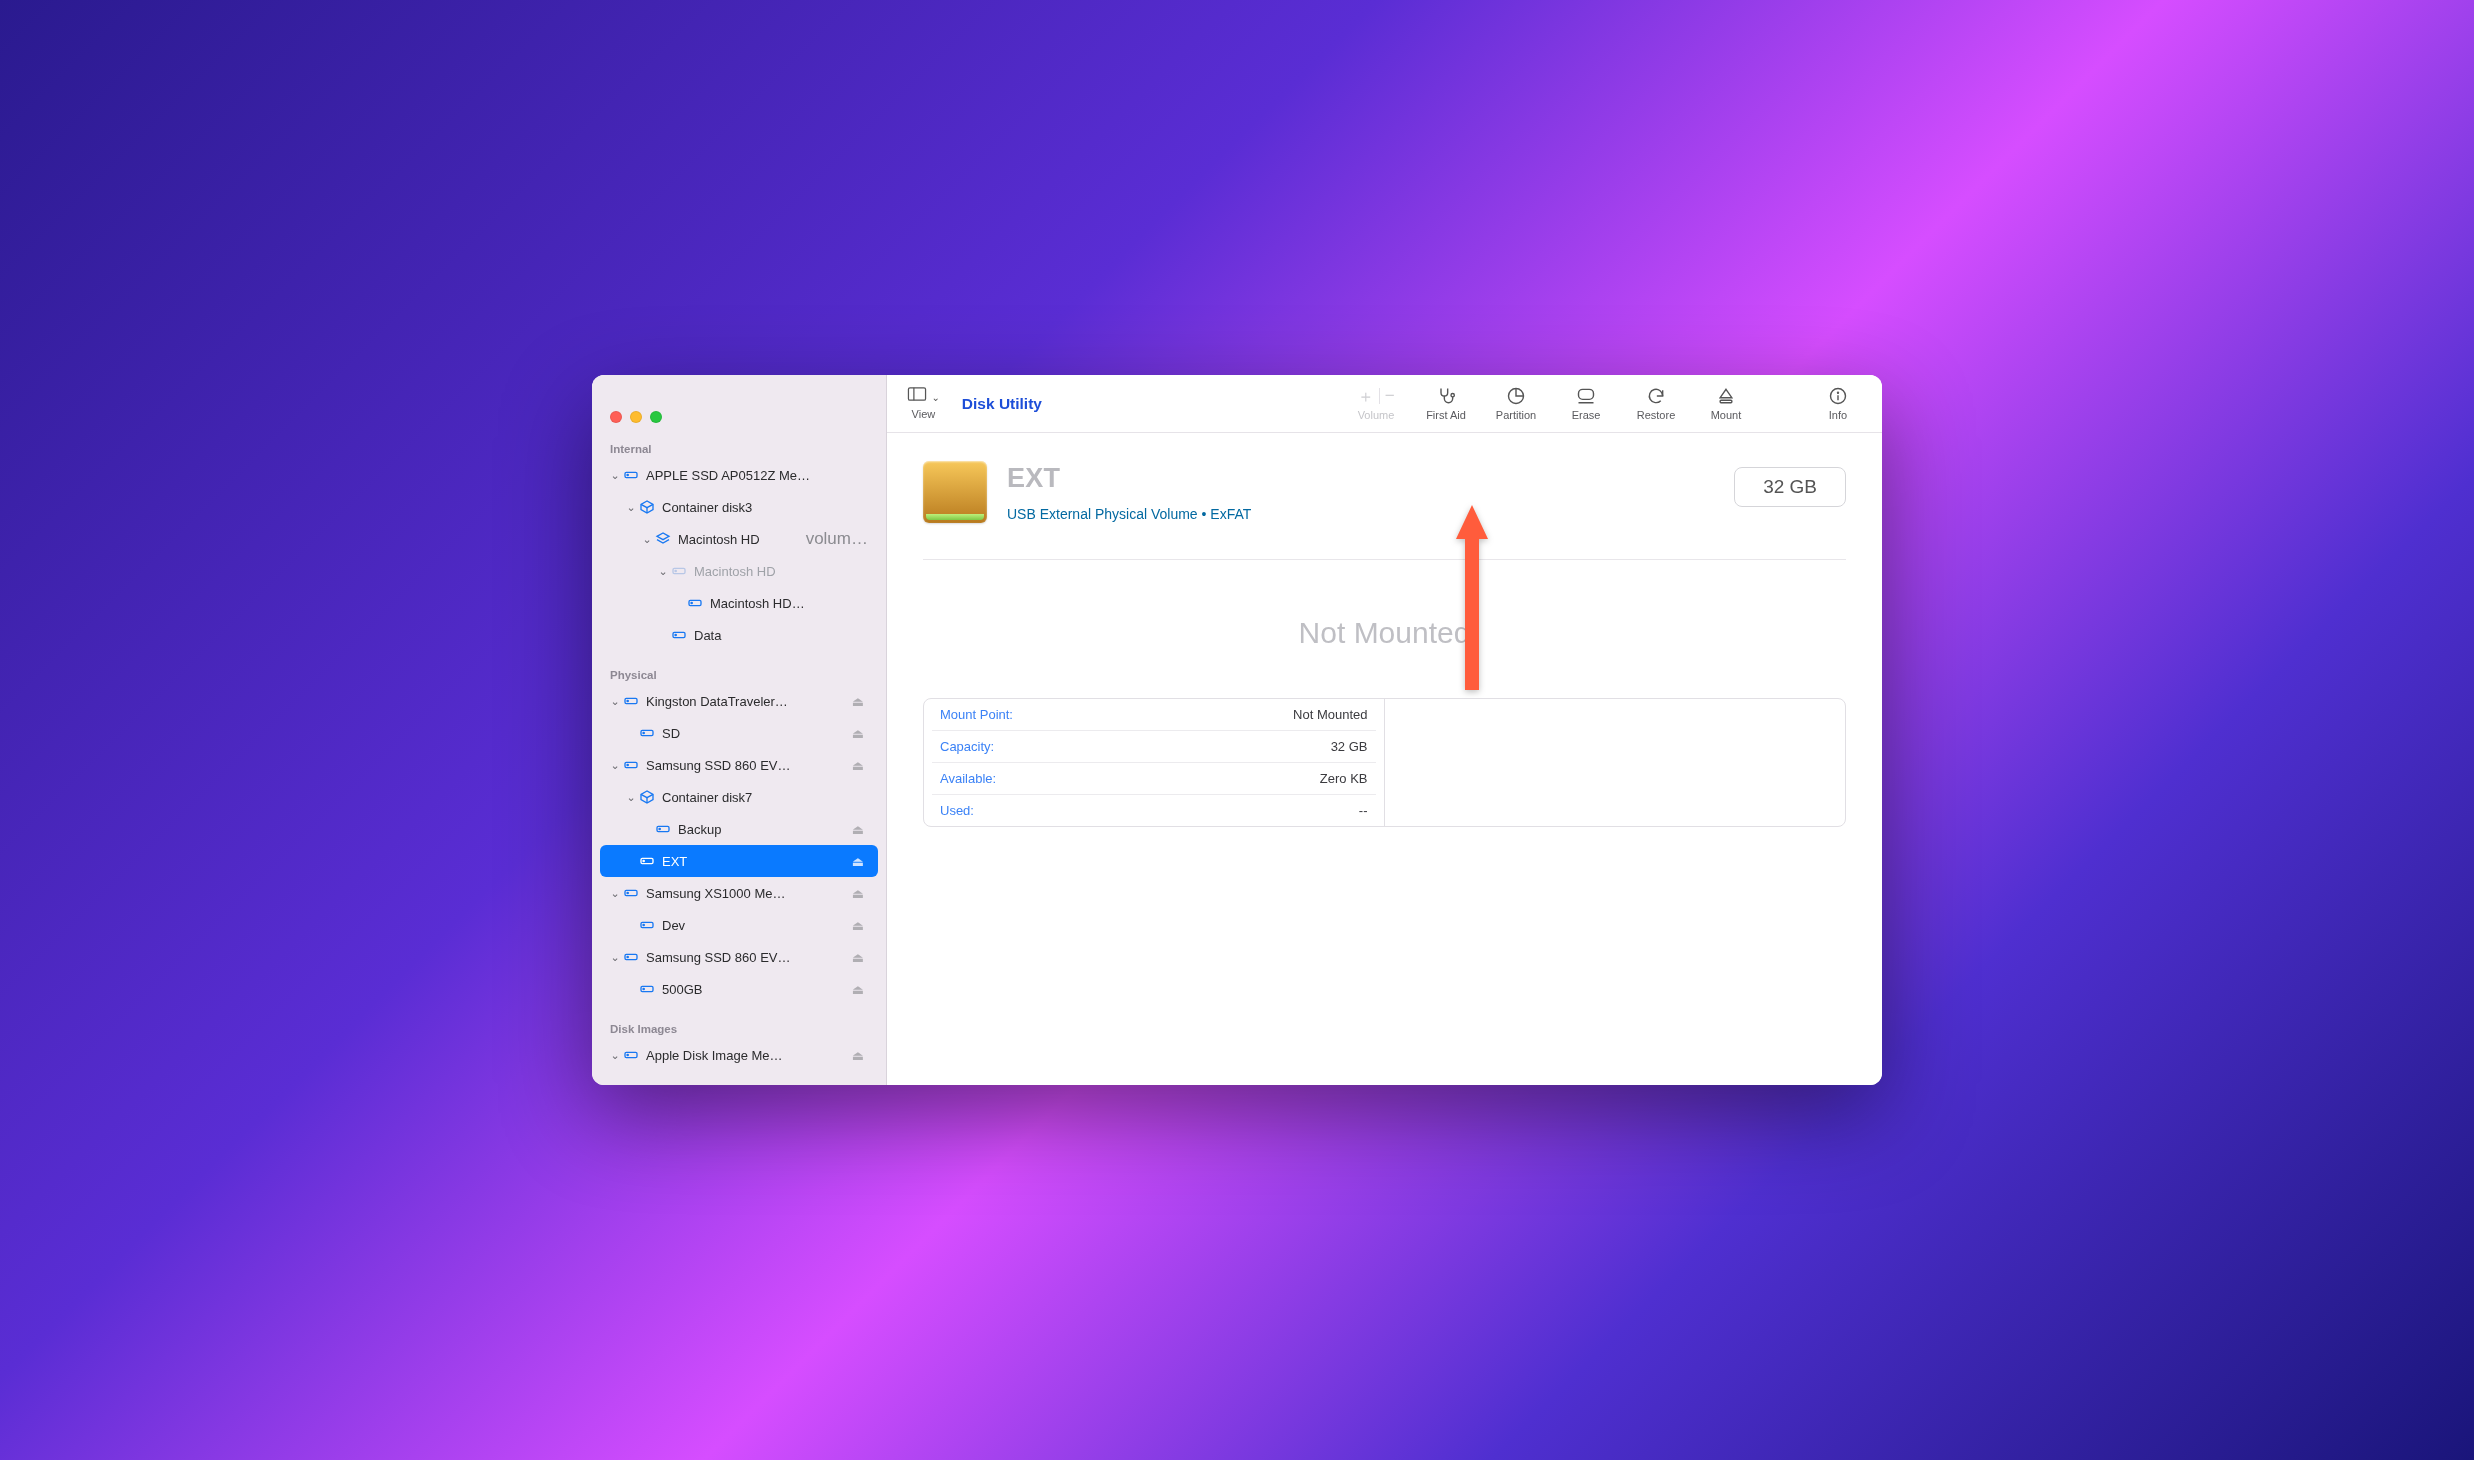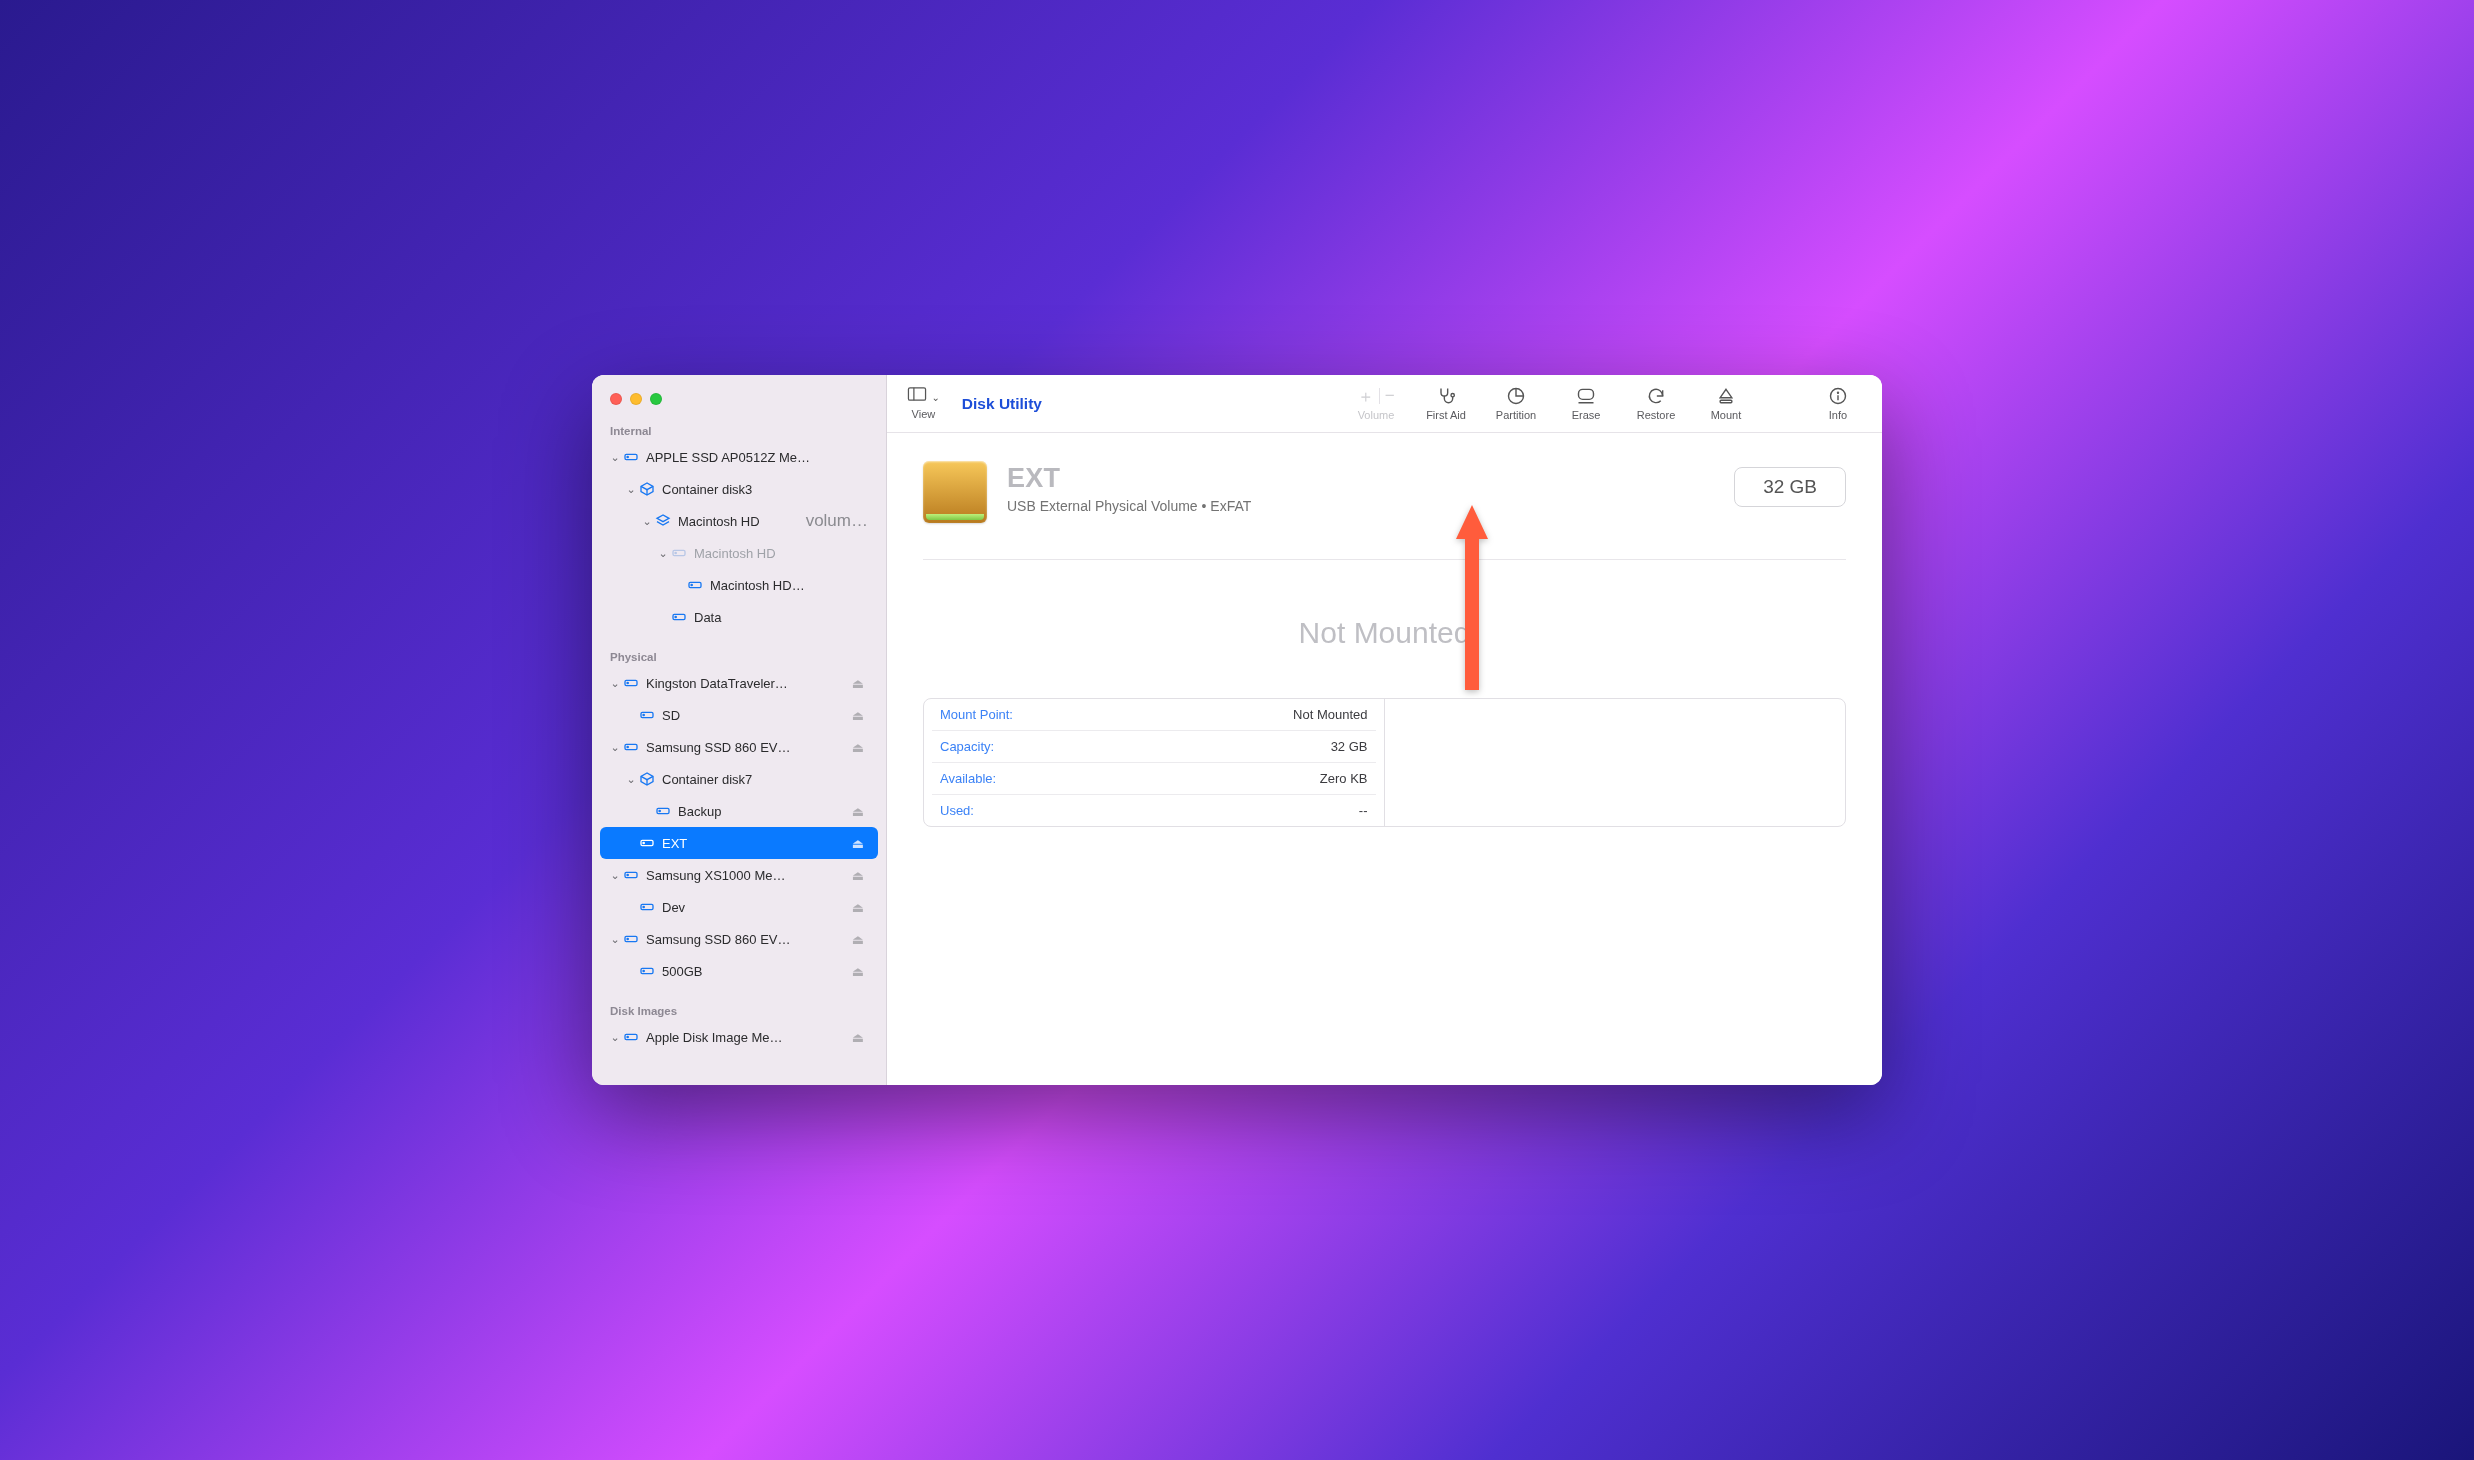--- a/index.html
+++ b/index.html
@@ -22,21 +22,21 @@
     overflow: hidden;
     position: relative;
   }
   
   .sidebar {
     width: 295px;
     background: #efe9f0;
     border-right: 1px solid #d9d3db;
     display: flex;
     flex-direction: column;
-    padding-top: 6px;
+    padding-top: 24px;
     overflow-y: auto;
   }
   .traffic-lights {
     display: flex;
     gap: 8px;
     padding: 12px 0 14px 18px;
   }
   .traffic-lights span { width: 12px; height: 12px; border-radius: 50%; display:block; }
   .tl-red { background:#ff5f57; border:0.5px solid rgba(0,0,0,.08);}
   .tl-yellow { background:#febc2e; border:0.5px solid rgba(0,0,0,.08);}
@@ -107,21 +107,21 @@
     border-radius:6px;
     position:relative;
     box-shadow: inset 0 1px 2px rgba(255,255,255,.6), 0 1px 2px rgba(0,0,0,.15);
   }
   .disk-icon::after{
     content:""; position:absolute; left:3px; right:3px; bottom:3px; height:6px;
     border-radius:0 0 4px 4px;
     background:linear-gradient(180deg,#bdf07a,#7fc946);
   }
   .vol-title { font-size:27px; font-weight:600; color:#b9b9be; letter-spacing:.2px; margin-top:2px;}
-  .vol-sub { font-size:14px; color:#737373; margin-top:4px;}
+  .vol-sub { font-size:14px; color:#0369a1; margin-top:12px;}
   .size-pill {
     position:absolute; right:0; top:6px;
     border:1px solid #d5d5d9; border-radius:8px;
     padding:8px 28px; font-size:19px; color:#555;
   }
   .divider { height:1px; background:#e8e6ea; margin:36px 0 0 0;}
   .not-mounted {
     text-align:center; font-size:30px; color:#bfbfc4; font-weight:400; margin:56px 0 48px;
   }
   .info-table{

